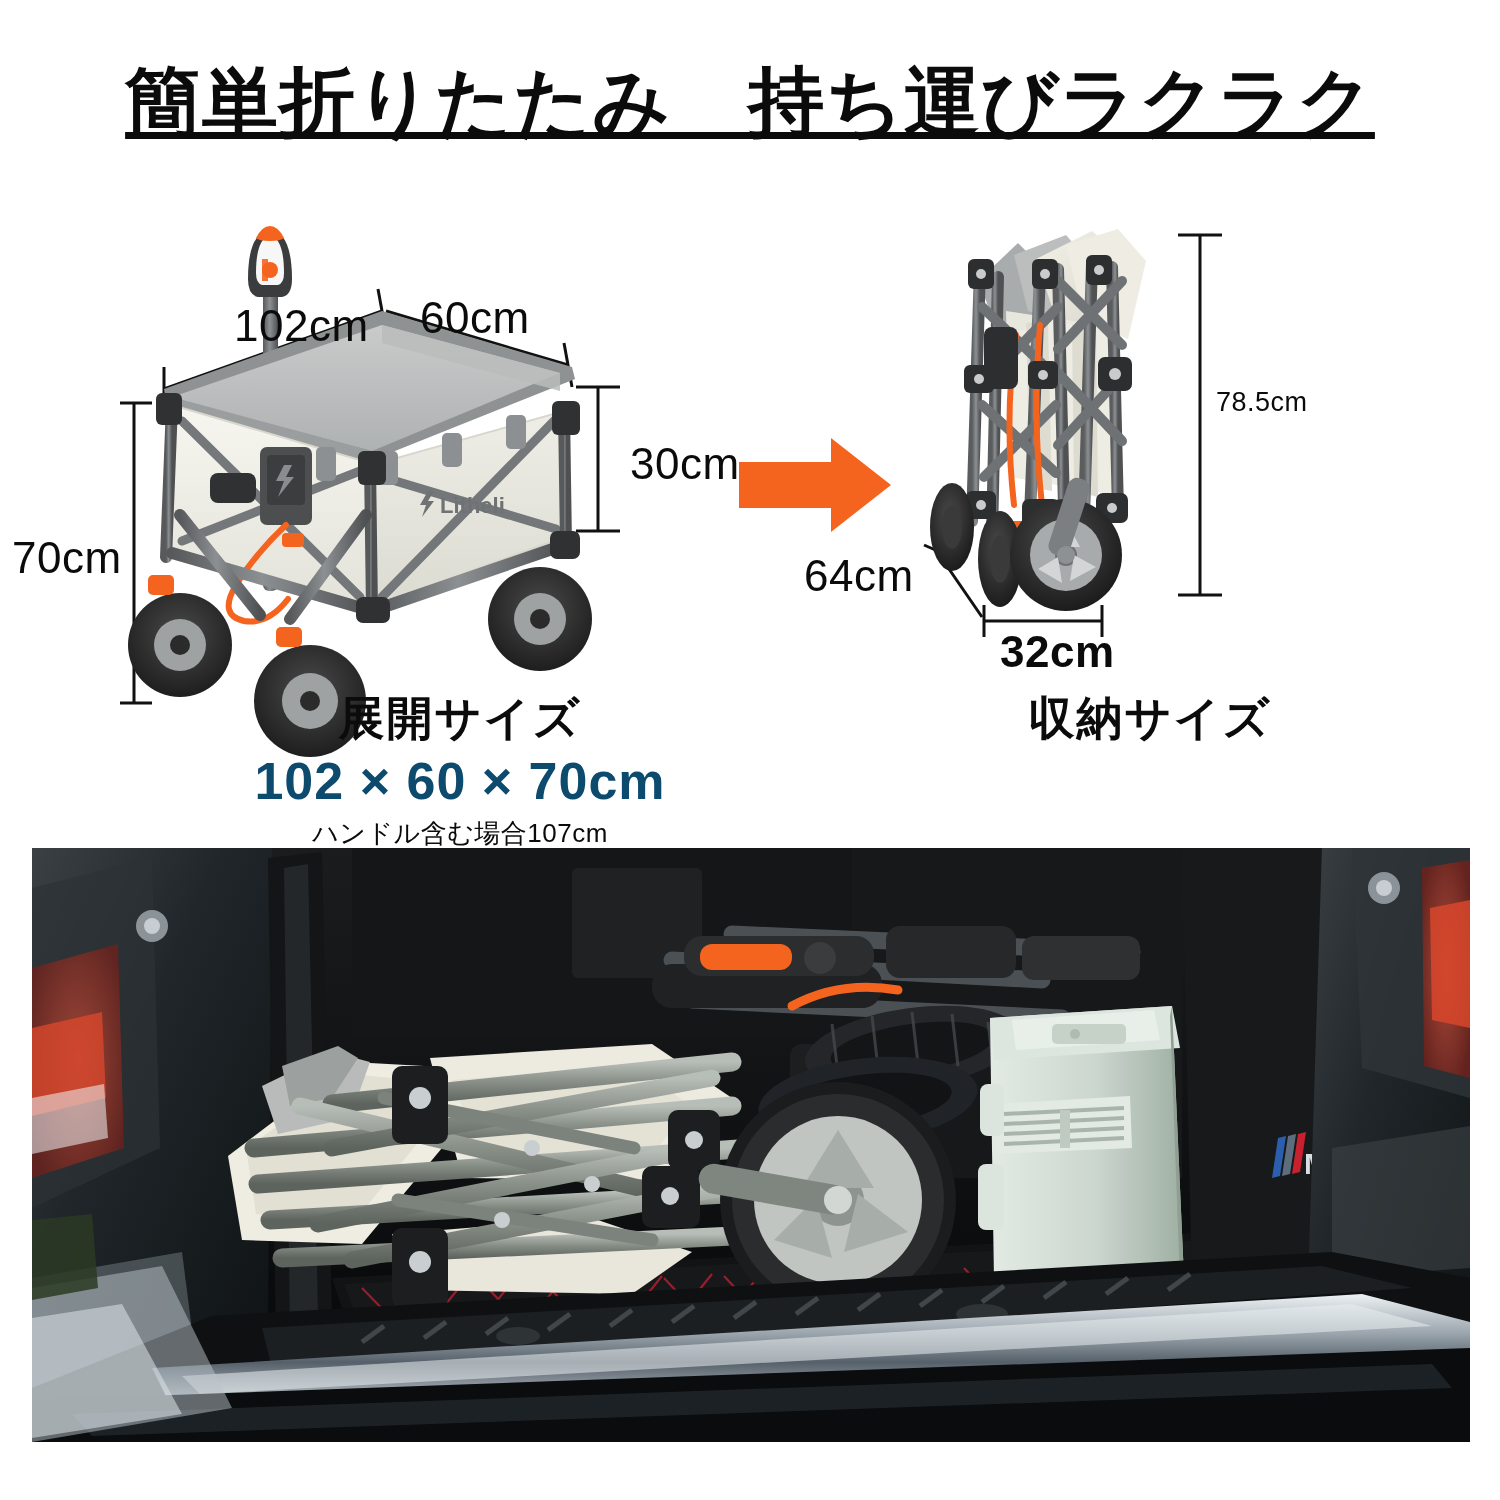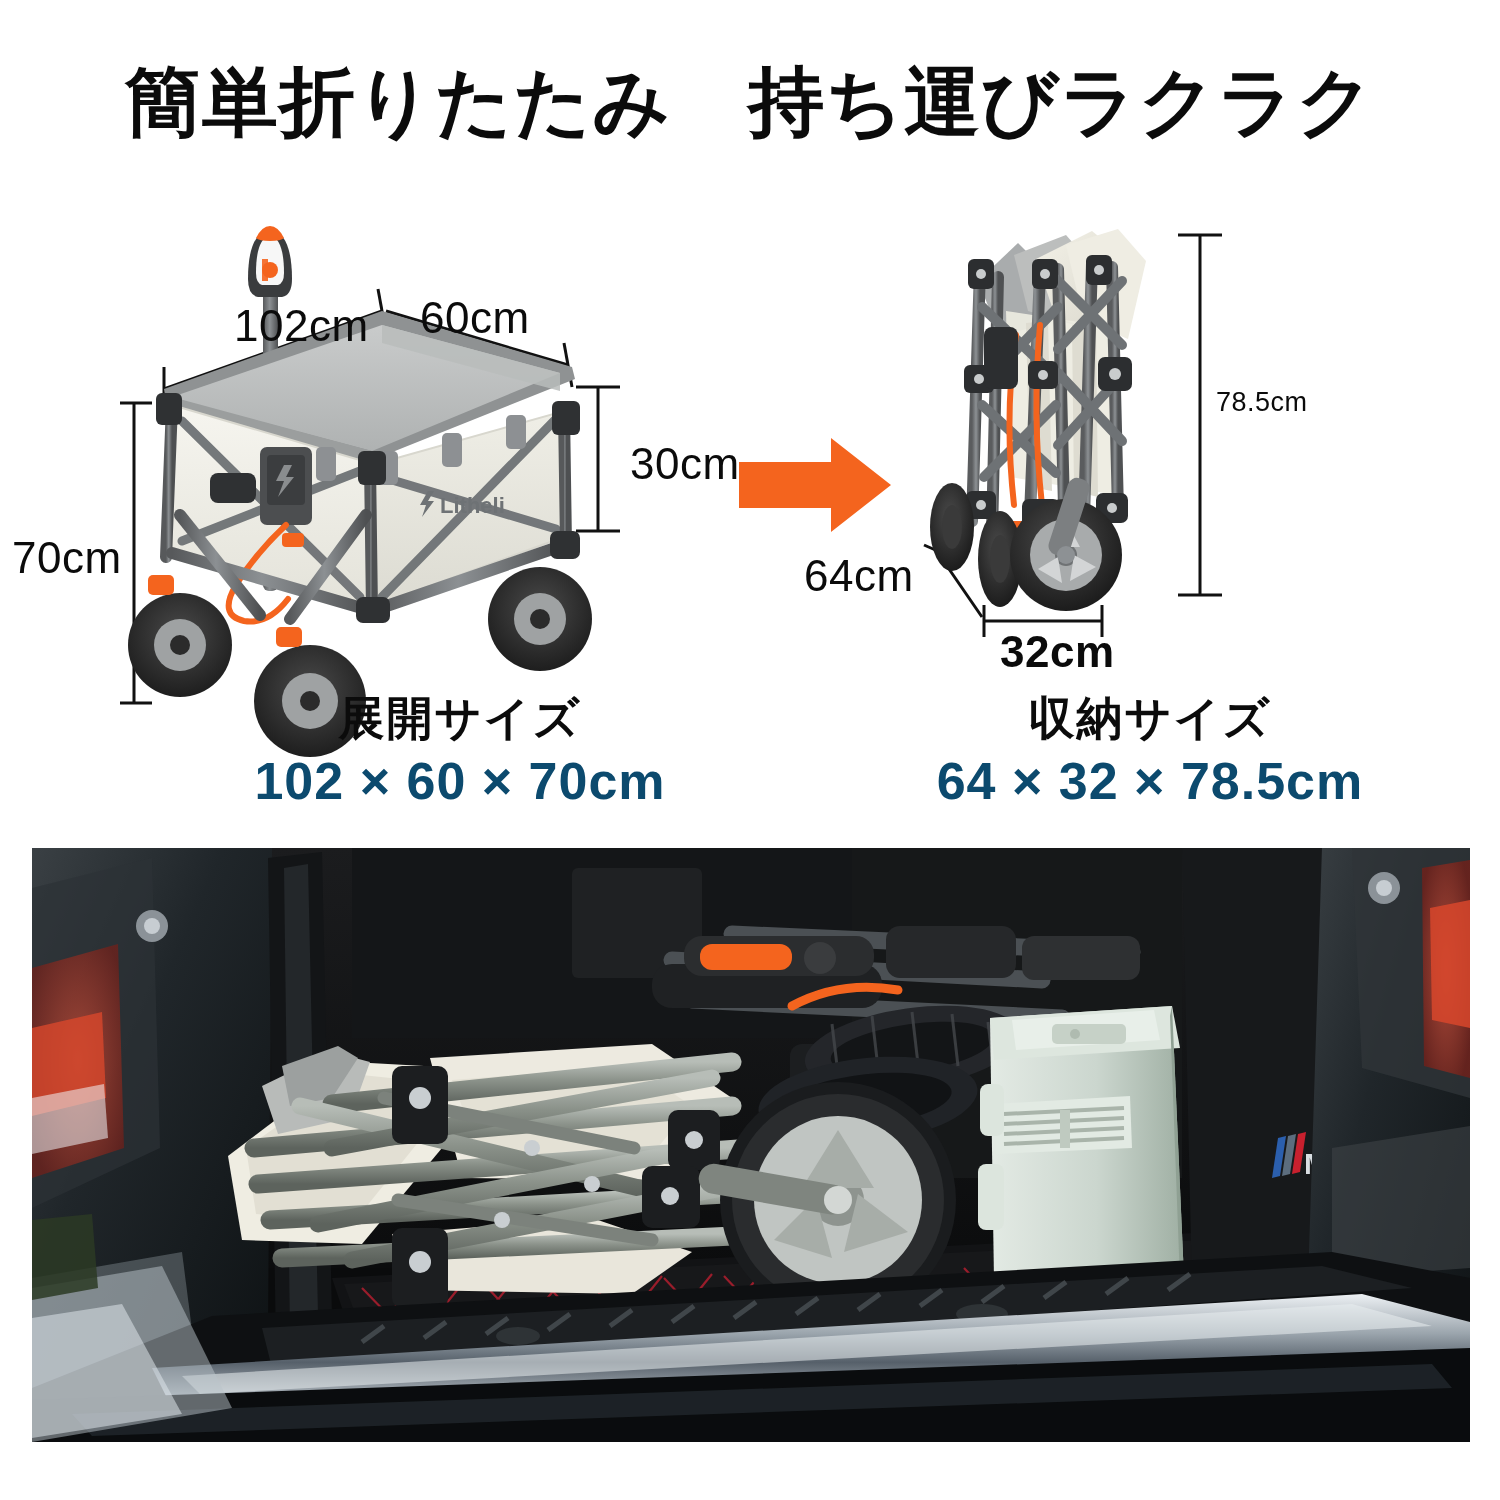--- a/index.html
+++ b/index.html
@@ -26,20 +26,21 @@
     left: 0;
     top: 58px;
     width: 1500px;
     text-align: center;
     font-size: 76px;
     font-weight: 800;
     letter-spacing: 1px;
     line-height: 1.15;
     color: #0b0b0b;
     white-space: pre;
+    text-decoration: underline;
   }
 
   
   .panel {
     position: absolute;
     top: 215px;
   }
   #panel-expanded { left: 120px;  width: 640px; height: 620px; }
   #panel-folded   { left: 860px;  width: 560px; height: 620px; }
 
@@ -390,25 +391,25 @@
     </svg>
 
     <div class="dim-label lg" style="left:356px; top:172px;">78.5cm</div>
     <div class="dim-label" style="left:-56px; top:336px;">64cm</div>
     <div class="dim-label" style="left:140px; top:412px;font-weight:bold;">32cm</div>
   </div>
 
   <div class="caption-block" id="caption-expanded">
     <div class="caption-title">展開サイズ</div>
     <div class="caption-dims">102 × 60 × 70cm</div>
+    <div class="caption-note">ハンドル含む場合107cm</div>
   </div>
 
   <div class="caption-block" id="caption-folded">
     <div class="caption-title">収納サイズ</div>
-    <div class="caption-dims">64 × 32 × 78.5cm</div>
   </div>
 
   <div id="photo">
     <svg width="1438" height="594" viewBox="0 0 1438 594">
       <defs>
         <linearGradient id="trunkcarpet" x1="0" y1="0" x2="0" y2="1">
           <stop offset="0%" stop-color="#1B1C1E"></stop>
           <stop offset="100%" stop-color="#0B0C0D"></stop>
         </linearGradient>
         <linearGradient id="bodypaint" x1="0" y1="0" x2="1" y2="1">

